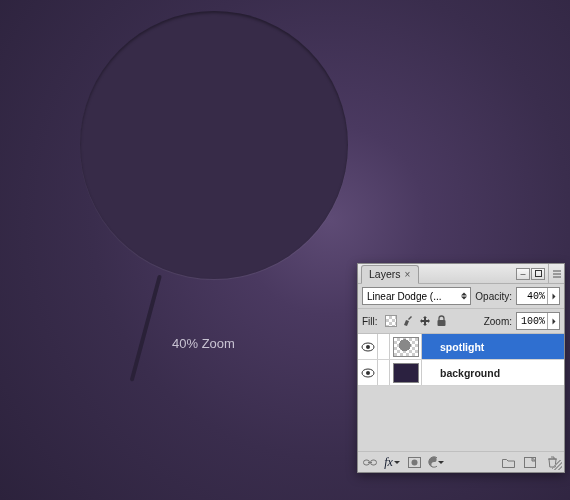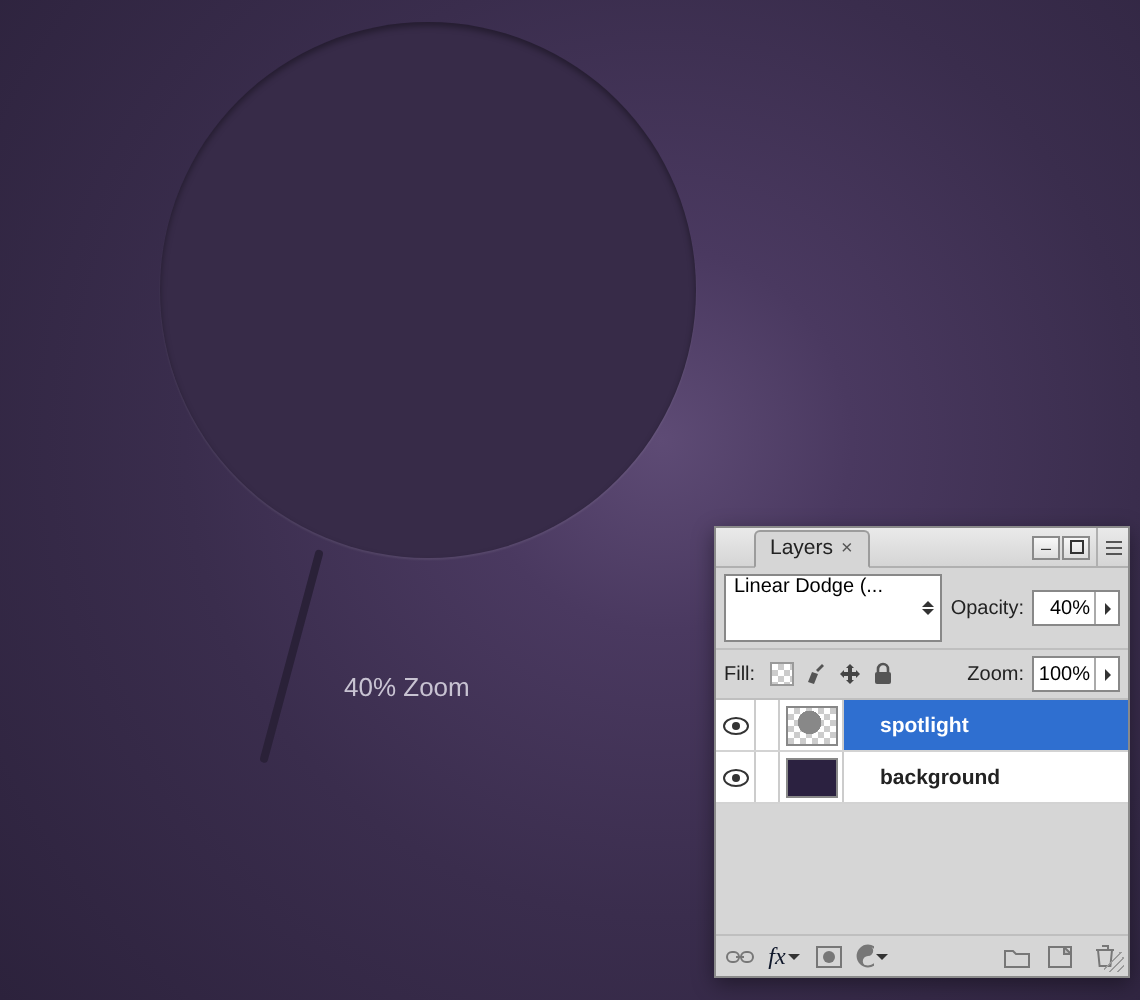--- a/index.html
+++ b/index.html
@@ -57,21 +57,21 @@
 }
 .panel-tab {
   display: flex; align-items: center;
   height: 19px;
   padding: 0 8px 0 7px;
   background: #d6d6d6;
   border: 1px solid #9c9c9c;
   border-bottom-color: #d6d6d6;
   border-top-left-radius: 3px;
   border-top-right-radius: 3px;
-  margin-left: 19px;
+  margin-left: 3px;
   margin-top: 1px;
   font-size: 10.5px; color: #222;
   cursor: default;
 }
 .tab-close { margin-left: 4px; color: #555; font-size: 10px; }
 .titlebar-spacer { flex: 1; }
 .win-btns { display: flex; gap: 1px; margin-right: 3px; }
 .win-btn {
   width: 14px; height: 12px;
   border: 1px solid #8a8a8a;
@@ -86,44 +86,45 @@
 }
 .row {
   display: flex; align-items: center;
   padding: 3px 4px;
   border-bottom: 1px solid #bfbfbf;
   background: #d6d6d6;
   gap: 4px;
 }
 .blend-select {
   flex: 1;
-  height: 34px;
+  height: 18px;
   border: 1px solid #888;
   background: #fff;
-  display: flex; align-items: flex-start;
+  display: flex; align-items: center;
   padding: 0 4px; font-size: 10px;
   position: relative;
 }
 .blend-select .arrow {
   position: absolute; right: 3px; top: 50%;
   transform: translateY(-50%);
   display: flex; flex-direction: column; gap: 1px;
 }
 .tri-up { width: 0; height: 0; border: 3px solid transparent; border-bottom-color:#333; border-top: 0;}
 .tri-down { width: 0; height: 0; border: 3px solid transparent; border-top-color:#333; border-bottom: 0;}
 .label { font-size: 10px; color: #222; text-align: right; }
 .spin {
   display: flex; align-items: center;
   border: 1px solid #888; background: #fff;
   height: 18px;
 }
 .spin input {
   width: 30px; border: 0; font-size: 10px;
   text-align: right; padding: 0 2px; outline: none;
   background: transparent;
+  font-family: Liberation Mono, monospace;
 }
 .spin-caret {
   width: 12px; height: 16px; border-left: 1px solid #aaa;
   display: flex; align-items: center; justify-content: center;
 }
 .lock-icons { display: flex; gap: 3px; align-items: center; margin-left: 2px; }
 .mini-icn { width: 14px; height: 14px; display:flex; align-items:center; justify-content:center; font-size:10px; color:#333; }
 .trans-checker {
   width: 12px; height: 12px;
   background:

